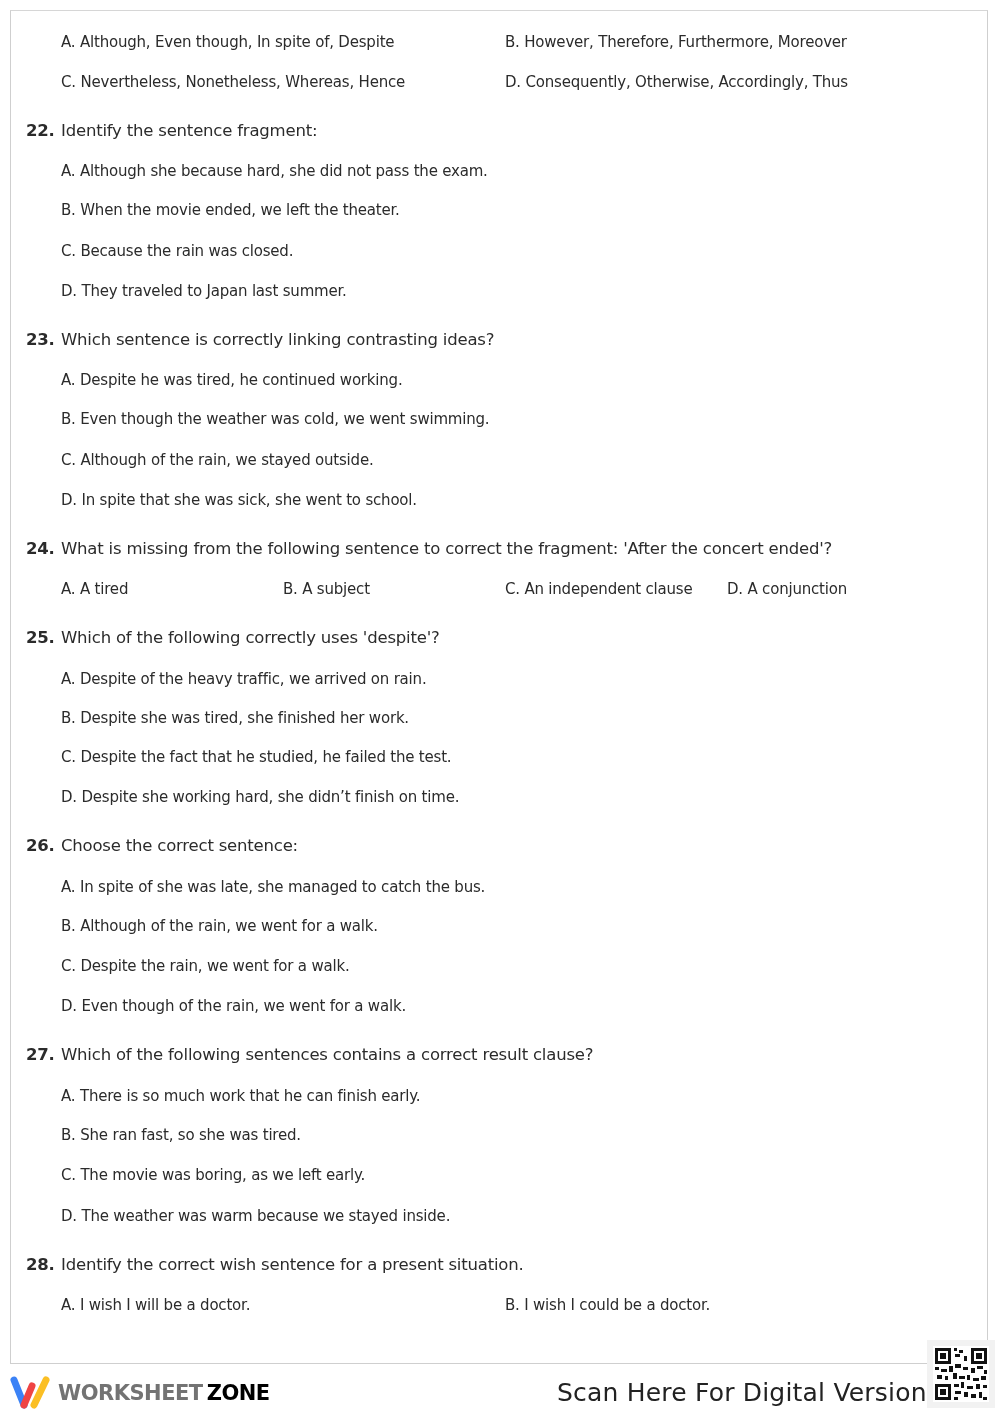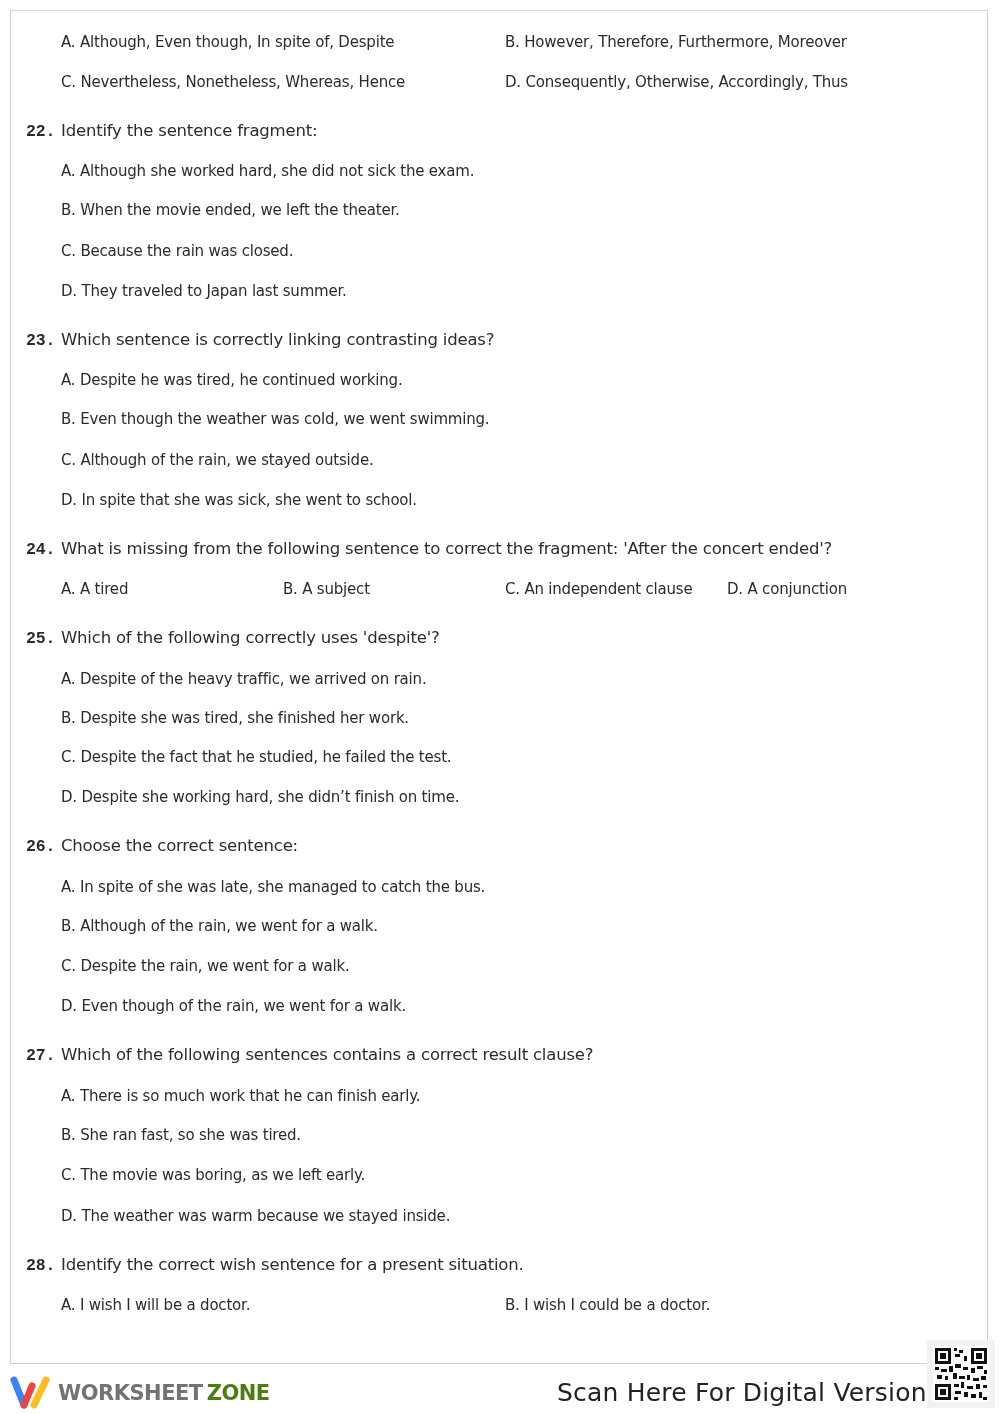--- a/index.html
+++ b/index.html
@@ -1,40 +1,40 @@
 <!DOCTYPE html>
 <html><head>
   <meta charset="utf-8">
   <style>
     html, body { margin: 0; padding: 0; background: #ffffff; }
     body { width: 1000px; height: 1414px; position: relative; font-family: "DejaVu Sans", sans-serif; color: #2b2b2b; overflow: hidden; }
     .frame { position: absolute; left: 10px; top: 10px; width: 978px; height: 1354px; border: 1px solid #cfcfcf; border-top: 1px solid #d6d6d6; box-sizing: border-box; }
     .opt { position: absolute; font-size: 15px; letter-spacing: -0.2px; white-space: nowrap; line-height: 20px; }
     .q { position: absolute; left: 26px; font-size: 16.5px; letter-spacing: -0.2px; white-space: nowrap; line-height: 20px; }
-    .q .num { font-weight: bold; display: inline-block; width: 35px; font-family: Liberation Mono, monospace; }
+    .q .num { font-weight: bold; display: inline-block; width: 35px; }
     .footer-logo { position: absolute; left: 10px; top: 1376px; display: flex; align-items: center; }
     .logo-mark { width: 42px; height: 34px; position: relative; }
     .logo-text { font-family: "DejaVu Sans", sans-serif; font-weight: bold; font-size: 21px; letter-spacing: -0.5px; margin-left: 6px; }
     .logo-text .w { color: #737373; }
-    .logo-text .z { color: #4d7c0f; margin-left: 4px; }
+    .logo-text .z { color: #000000; margin-left: 4px; }
     .scan { position: absolute; left: 557px; top: 1378px; font-size: 25px; color: #222; letter-spacing: 0.2px; }
     .qr { position: absolute; left: 927px; top: 1340px; width: 68px; height: 68px; background: #f2f2f2; }
   </style>
 </head>
 <body>
 
 <div class="frame"></div>
 
 <div class="opt" style="left:61px;top:32px">A. Although, Even though, In spite of, Despite</div>
 <div class="opt" style="left:505px;top:32px">B. However, Therefore, Furthermore, Moreover</div>
 <div class="opt" style="left:61px;top:72px">C. Nevertheless, Nonetheless, Whereas, Hence</div>
 <div class="opt" style="left:505px;top:72px">D. Consequently, Otherwise, Accordingly, Thus</div>
 
 <div class="q" style="top:121px"><span class="num">22.</span><span>Identify the sentence fragment:</span></div>
-<div class="opt" style="left:61px;top:161px">A. Although she worked hard, she did not sick the exam.</div>
+<div class="opt" style="left:61px;top:161px">A. Although she because hard, she did not pass the exam.</div>
 <div class="opt" style="left:61px;top:200px">B. When the movie ended, we left the theater.</div>
 <div class="opt" style="left:61px;top:241px">C. Because the rain was closed.</div>
 <div class="opt" style="left:61px;top:281px">D. They traveled to Japan last summer.</div>
 
 <div class="q" style="top:330px"><span class="num">23.</span><span>Which sentence is correctly linking contrasting ideas?</span></div>
 <div class="opt" style="left:61px;top:370px">A. Despite he was tired, he continued working.</div>
 <div class="opt" style="left:61px;top:409px">B. Even though the weather was cold, we went swimming.</div>
 <div class="opt" style="left:61px;top:450px">C. Although of the rain, we stayed outside.</div>
 <div class="opt" style="left:61px;top:490px">D. In spite that she was sick, she went to school.</div>
 

